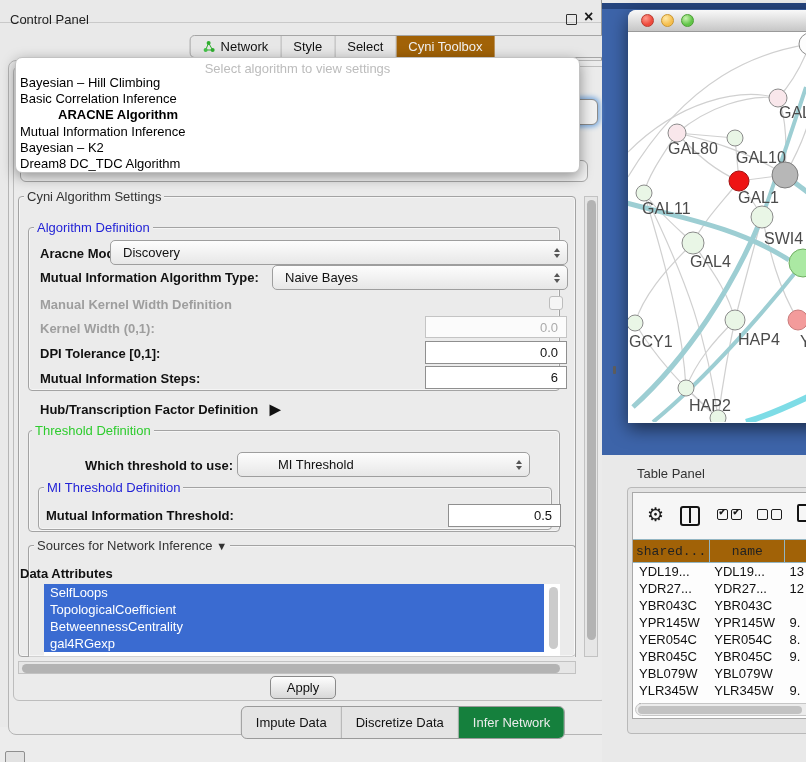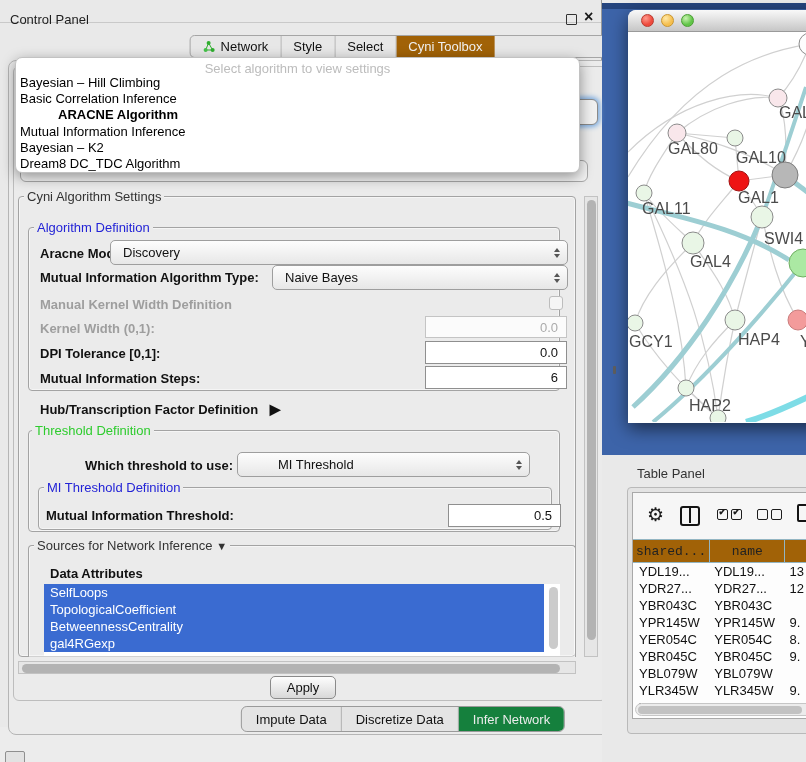--- a/index.html
+++ b/index.html
@@ -59,21 +59,21 @@
   .sb-thumb { position:absolute; background:#b3b3b3; border-radius:5px; }
 
   
   #attr-list { left:44px; top:584px; width:516px; height:72px; background:#fff; overflow:hidden; }
   .attr-item { height:17px; line-height:17px; font-size:13px; color:#fff; background:#3a6bd1; padding-left:6px; margin-right:16px; }
   #attr-sb { right:3px; top:3px; width:9px; height:62px; background:#cbcbcb; border-radius:5px; }
 
   #apply-btn { left:270px; top:676px; width:66px; height:23px; border:1px solid #8a8a8a; border-radius:5px; background:linear-gradient(#fdfdfd,#d8d8d8); font-size:13px; color:#111; display:flex; align-items:center; justify-content:center; }
 
   
-  #bottom-tabs { top:706px; left:50%; transform:translateX(-50%); display:flex; border:1px solid #9a9a9a; border-radius:6px; overflow:hidden; height:26px; background:#e4e4e4; }
+  #bottom-tabs { top:706px; left:50%; transform:translateX(-50%); display:flex; border:1px solid #9a9a9a; border-radius:6px; overflow:hidden; height:33px; background:#e4e4e4; }
   .btab { display:flex; align-items:center; padding:0 14px; font-size:13px; color:#111; border-right:1px solid #b2b2b2; white-space:nowrap; }
   .btab:last-child { border-right:none; }
   .btab.selected { background:#15803d; color:#ececec; }
 
   #mini-btn { left:5px; top:751px; width:20px; height:14px; border:1.5px solid #8f8f8f; background:#e2e2e2; border-radius:2px; }
 
   
   #desktop { left:602px; top:3px; width:204px; height:452px; background:#3d64a9; border-top:6px solid #26457e; }
   #divider-grip { left:613px; top:366px; width:3px; height:8px; background:#5f5f5f; border-radius:1px; }
 
@@ -226,21 +226,21 @@
 <div class="abs gbox" style="left:38px; top:487px; width:514px; height:43px;"></div>
 <div class="gtitle t-blue" style="left:44px; top:480px;">MI Threshold Definition</div>
 <div class="lbl" style="left:46px; top:508px;">Mutual Information Threshold:</div>
 <input class="inp" style="left: 448px; top: 504px; width: 113px; height: 23px;" value="0.5">
 
 <div class="abs gbox" style="left:28px; top:545px; width:548px; height:112px; border-bottom:none; border-radius:4px 4px 0 0;"></div>
 <div class="gtitle t-dark" style="left:34px; top:538px;">
   <span>Sources for Network Inference</span>
   <span style="font-size:11px;">▼</span>
 </div>
-<div class="lbl" style="left:50px; top:566px;">Data Attributes</div>
+<div class="lbl" style="left:20px; top:566px;">Data Attributes</div>
 <div class="abs" id="attr-list">
     <div class="attr-item">SelfLoops</div>
     <div class="attr-item">TopologicalCoefficient</div>
     <div class="attr-item">BetweennessCentrality</div>
     <div class="attr-item">gal4RGexp</div>
   </div>
 <div class="abs" id="attr-sb" style="left:549px; top:587px;"></div>
 
 <div class="abs" id="apply-btn">Apply</div>
 

